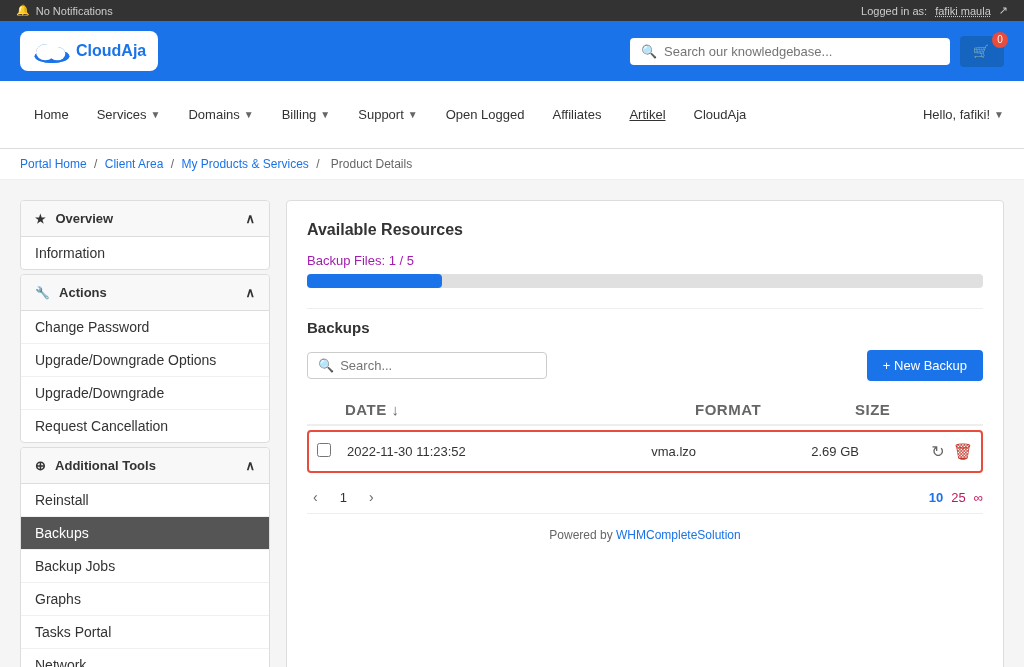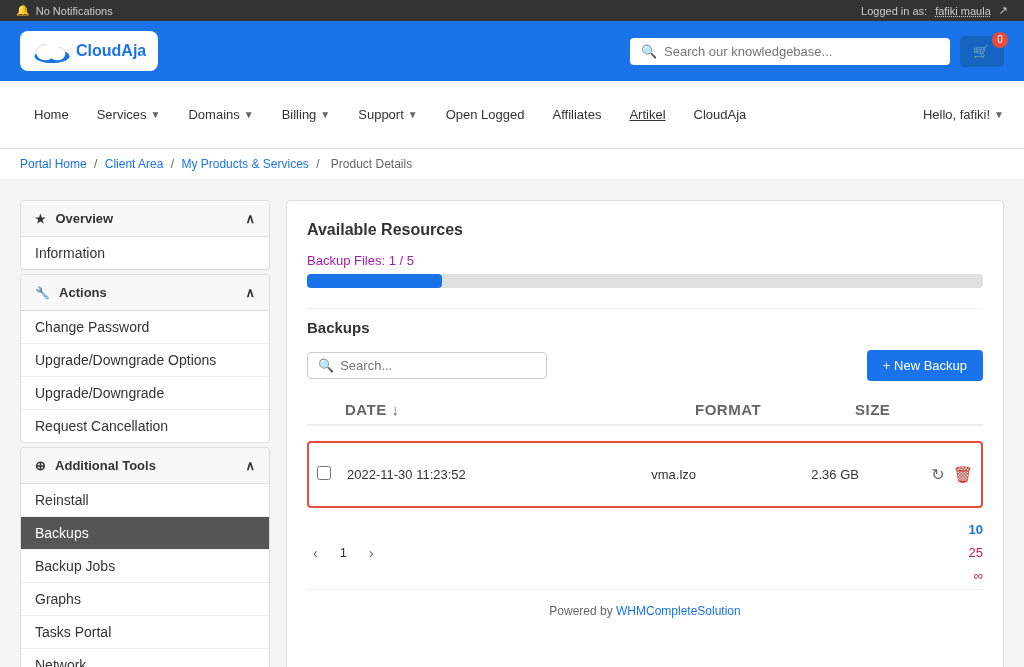--- a/index.html
+++ b/index.html
@@ -252,25 +252,25 @@
       padding: 6px 8px;
       font-size: 15px;
       font-weight: bold;
       color: #666;
       text-transform: uppercase;
       letter-spacing: 0.5px;
     }
     .table-row {
       display: grid;
       grid-template-columns: 30px 1fr 160px 120px auto;
-      padding: 22px 8px;
+      padding: 10px 8px;
       border: 2px solid #e74c3c;
       border-radius: 4px;
       align-items: center;
-      margin-top: 15px;
+      margin-top: 4px;
     }
     .table-row-actions {
       display: flex;
       gap: 8px;
       justify-content: flex-end;
     }
     .action-icon {
       cursor: pointer;
       color: #666;
       font-size: 16px;
@@ -290,21 +290,21 @@
       border: none;
       cursor: pointer;
       color: #666;
       font-size: 14px;
       padding: 2px 6px;
     }
     .page-num {
       padding: 2px 8px;
       color: #333;
     }
-    .pagination-right { display: flex; align-items: flex-end; gap: 8px; flex-direction: column; }
+    .pagination-right { display: flex; align-items: flex-end; gap: 8px; }
     .per-page-btn {
       font-size: 13px;
       color: #be185d;
       cursor: pointer;
     }
     .per-page-btn.active { color: #1a73e8; font-weight: bold; }
 
     
     .footer {
       text-align: center;
@@ -484,21 +484,21 @@
         <div>SIZE</div>
         <div></div>
       </div>
 
       <div class="table-row">
         <div>
           <input type="checkbox" class="checkbox" style="">
         </div>
         <div>2022-11-30 11:23:52</div>
         <div>vma.lzo</div>
-        <div>2.36 GB</div>
+        <div>2.69 GB</div>
         <div class="table-row-actions">
           <span class="action-icon" title="Restore">↻</span>
           <span class="action-icon" title="Delete" style="color:#c0392b;">🗑</span>
         </div>
       </div>
 
       <div class="pagination">
         <div class="pagination-left">
           <button class="page-btn">‹</button>
           <span class="page-num">1</span>

